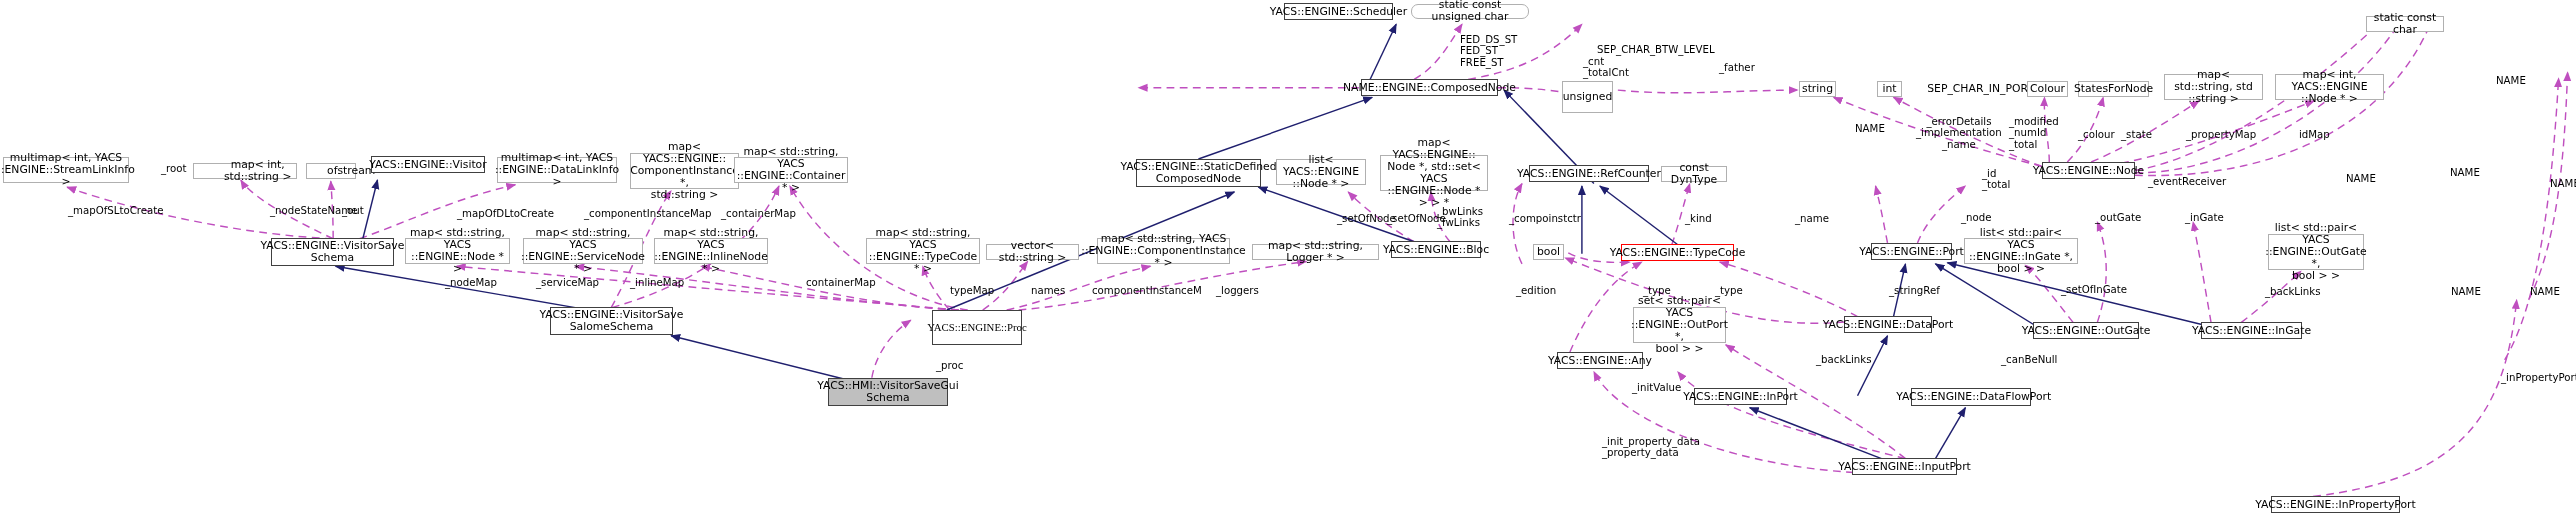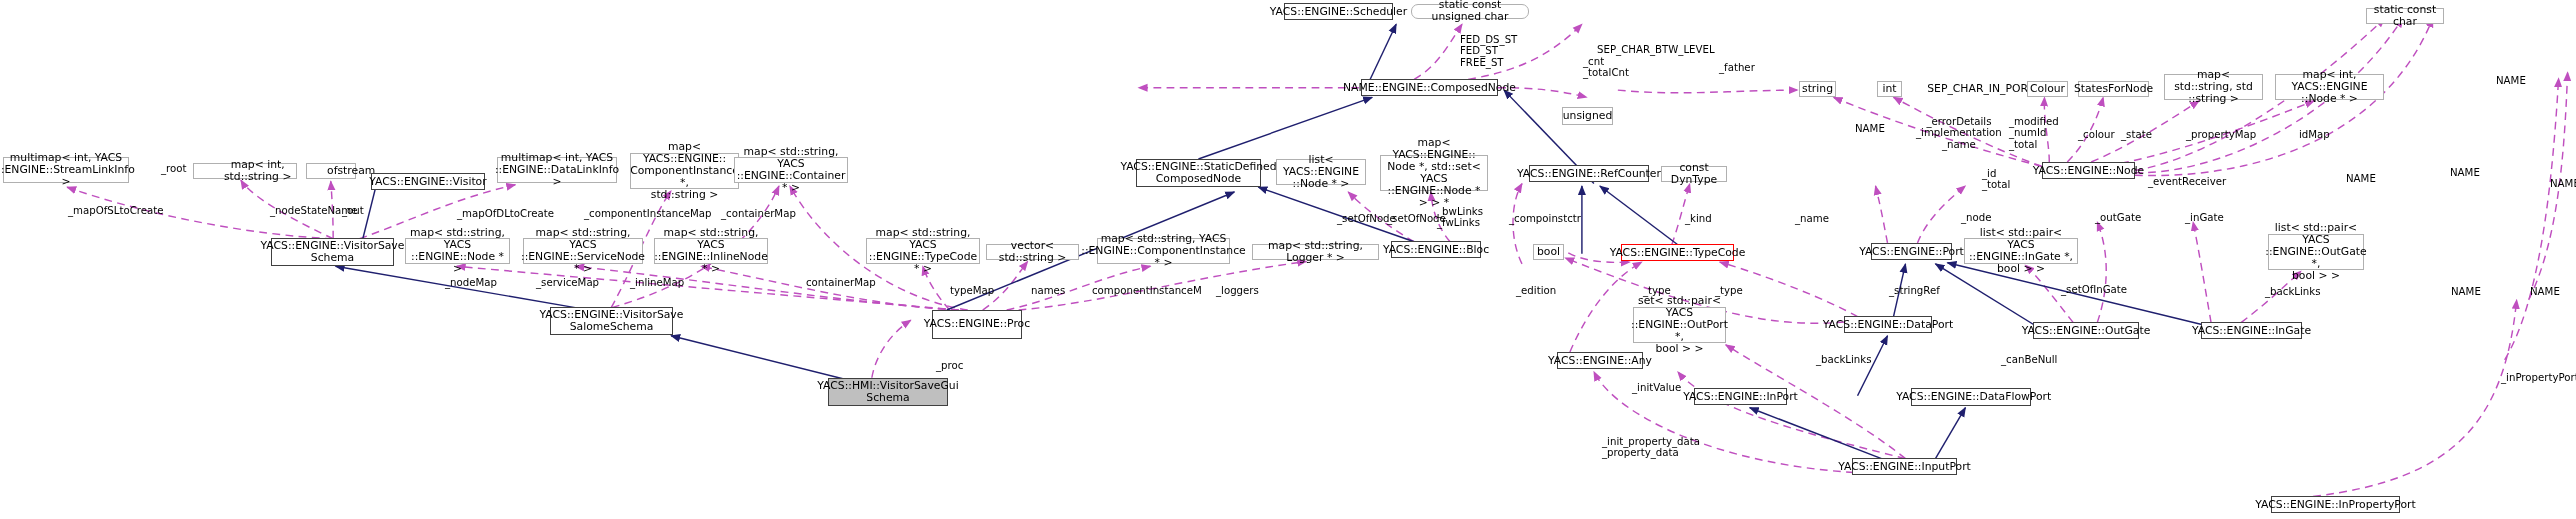--- a/index.html
+++ b/index.html
@@ -101,21 +101,21 @@
       <path d="M3230,765 L3280,680"></path>
       <path d="M3100,660 L3150,560"></path>
     </g>
   </svg>
 
   <div id="nodes">
       <div class="node plain" style="left: 3px; top: 157px; width: 126px; height: 26px;">multimap&lt; int, YACS
 ::ENGINE::StreamLinkInfo &gt;</div>
       <div class="node plain" style="left: 193px; top: 163px; width: 104px; height: 15.6px; padding-left: 29px;">map&lt; int, std::string &gt;</div>
       <div class="node plain" style="left: 306px; top: 163px; width: 50px; height: 15.6px; padding-left: 44px;">ofstream</div>
-      <div class="node klass" style="left: 371px; top: 173px; width: 114px; height: 17.4px;">YACS::ENGINE::Visitor</div>
+      <div class="node klass" style="left: 371px; top: 156px; width: 114px; height: 17.4px;">YACS::ENGINE::Visitor</div>
       <div class="node plain" style="left: 497px; top: 157px; width: 120px; height: 26px;">multimap&lt; int, YACS
 ::ENGINE::DataLinkInfo &gt;</div>
       <div class="node plain" style="left: 630px; top: 153px; width: 109px; height: 36px;">map&lt; YACS::ENGINE::
 ComponentInstance *,
 std::string &gt;</div>
       <div class="node plain" style="left: 734px; top: 157px; width: 114px; height: 26px;">map&lt; std::string, YACS
 ::ENGINE::Container * &gt;</div>
       <div class="node klass" style="left: 271px; top: 238px; width: 123px; height: 27.6px;">YACS::ENGINE::VisitorSave
 Schema</div>
       <div class="node plain" style="left: 405px; top: 238px; width: 105px; height: 26px;">map&lt; std::string, YACS
@@ -125,37 +125,37 @@
       <div class="node plain" style="left: 654px; top: 238px; width: 114px; height: 26px;">map&lt; std::string, YACS
 ::ENGINE::InlineNode * &gt;</div>
       <div class="node plain" style="left: 866px; top: 238px; width: 114px; height: 26px;">map&lt; std::string, YACS
 ::ENGINE::TypeCode * &gt;</div>
       <div class="node plain" style="left: 986px; top: 244px; width: 93px; height: 15.6px;">vector&lt; std::string &gt;</div>
       <div class="node plain" style="left: 1097px; top: 238px; width: 133px; height: 26px;">map&lt; std::string, YACS
 ::ENGINE::ComponentInstance * &gt;</div>
       <div class="node plain" style="left: 1252px; top: 244px; width: 127px; height: 15.6px;">map&lt; std::string, Logger * &gt;</div>
       <div class="node klass" style="left: 550px; top: 307px; width: 123px; height: 27.6px;">YACS::ENGINE::VisitorSave
 SalomeSchema</div>
-      <div class="node klass" style="left: 932px; top: 310px; width: 90px; height: 29px;">YACS::ENGINE::Proc</div>
+      <div class="node klass" style="left: 932px; top: 310px; width: 90px; height: 35px; font-family: Liberation Serif, serif;">YACS::ENGINE::Proc</div>
       <div class="node filled" style="left: 828px; top: 378px; width: 120px; height: 27.6px;">YACS::HMI::VisitorSaveGui
 Schema</div>
       <div class="node klass" style="left: 1284px; top: 3px; width: 109px; height: 17.4px;">YACS::ENGINE::Scheduler</div>
       <div class="node plain" style="left: 1411px; top: 3.6px; width: 118px; height: 15.6px; border-radius: 7px;">static const unsigned char</div>
       <div class="node klass" style="left: 1361px; top: 79px; width: 137px; height: 17.4px;">NAME::ENGINE::ComposedNode</div>
-      <div class="node plain" style="left: 1562px; top: 81px; width: 51px; height: 18px; margin-top: 26px;">unsigned</div>
+      <div class="node plain" style="left: 1562px; top: 81px; width: 51px; height: 32px;">unsigned</div>
       <div class="node plain" style="left: 1799px; top: 81px; width: 37px; height: 15.6px;">string</div>
       <div class="node plain" style="left: 1877px; top: 81px; width: 25px; height: 15.6px;">int</div>
       <div class="node bare" style="border: none; background: transparent; left: 1940px; top: 83px; width: 81px; height: 13px;">SEP_CHAR_IN_PORT</div>
       <div class="node plain" style="left: 2027px; top: 81px; width: 41px; height: 15.6px;">Colour</div>
       <div class="node plain" style="left: 2078px; top: 81px; width: 71px; height: 15.6px;">StatesForNode</div>
       <div class="node plain" style="left: 2164px; top: 74px; width: 99px; height: 26px;">map&lt; std::string, std
 ::string &gt;</div>
       <div class="node plain" style="left: 2275px; top: 74px; width: 109px; height: 26px;">map&lt; int, YACS::ENGINE
 ::Node * &gt;</div>
-      <div class="node plain" style="left: 2366px; top: 8px; width: 78px; height: 15.6px;">static const char</div>
+      <div class="node plain" style="left: 2366px; top: 16px; width: 78px; height: 15.6px;">static const char</div>
       <div class="node klass" style="left: 2042px; top: 162px; width: 93px; height: 17.4px;">YACS::ENGINE::Node</div>
       <div class="node klass" style="left: 1136px; top: 159px; width: 125px; height: 27.6px;">YACS::ENGINE::StaticDefined
 ComposedNode</div>
       <div class="node plain" style="left: 1276px; top: 159px; width: 90px; height: 26px;">list&lt; YACS::ENGINE
 ::Node * &gt;</div>
       <div class="node plain" style="left: 1380px; top: 155px; width: 108px; height: 36px;">map&lt; YACS::ENGINE::
 Node *, std::set&lt; YACS
 ::ENGINE::Node * &gt; &gt; *</div>
       <div class="node klass" style="left: 1529px; top: 165px; width: 120px; height: 17.4px;">YACS::ENGINE::RefCounter</div>
       <div class="node plain" style="left: 1661px; top: 166px; width: 66px; height: 15.6px;">const DynType</div>

